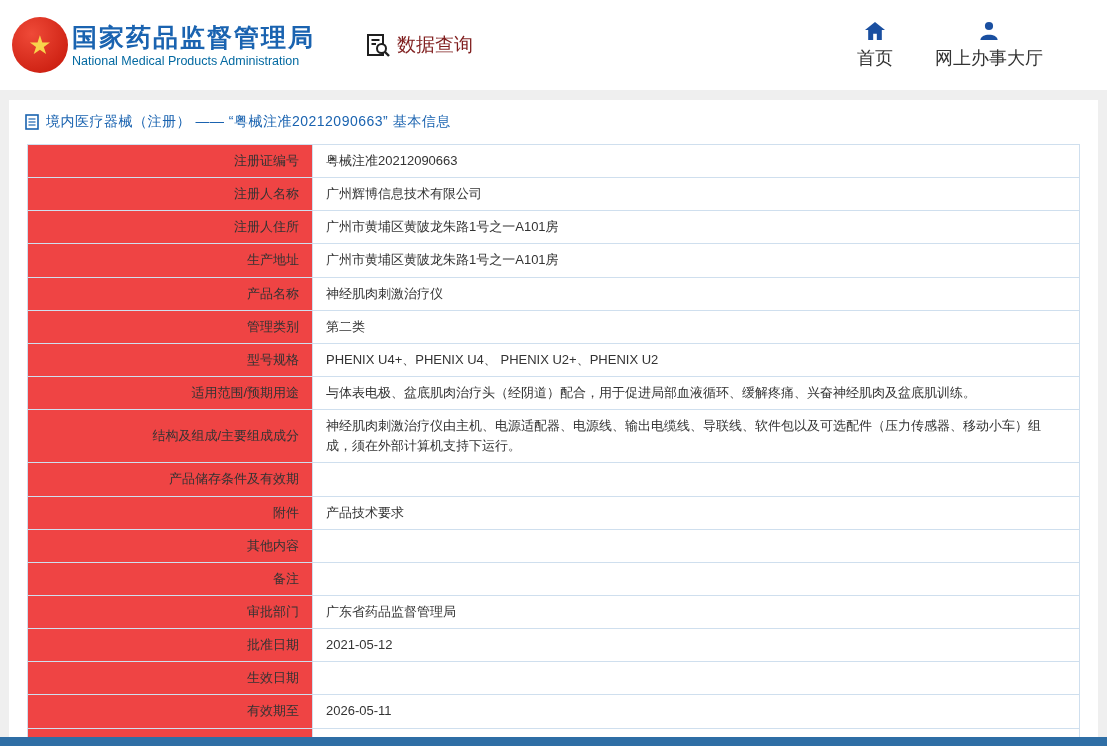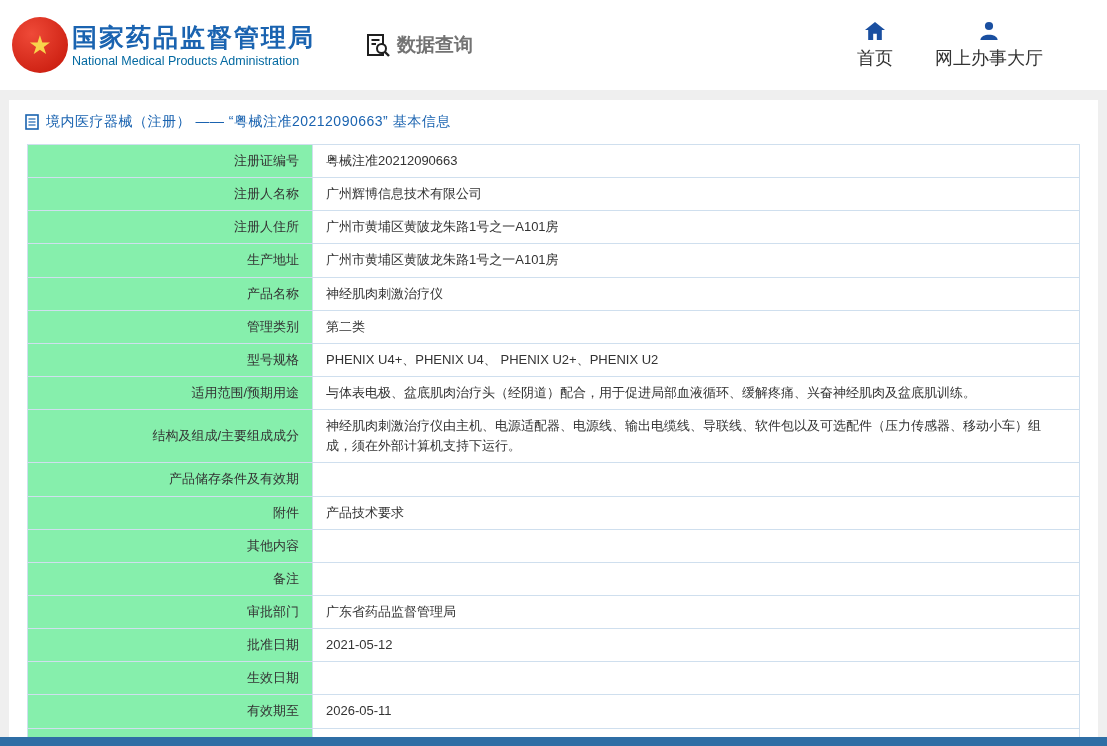--- a/index.html
+++ b/index.html
@@ -31,21 +31,21 @@
   .brand-text { margin-left: 4px; }
   .brand-cn {
     color: #1a63b0; font-size: 25px; font-weight: bold;
     letter-spacing: 2px; line-height: 1.2;
   }
   .brand-en { color: #0369a1; font-size: 12.5px; margin-top: 2px; }
 
   .data-query {
     display: flex; align-items: flex-start; gap: 6px;
     margin-left: 50px;
-    font-size: 19px; color: #737373; font-weight: bold;
+    font-size: 19px; color: #7f1d1d; font-weight: normal;
     cursor: pointer;
   }
 
   .header-nav { margin-left: auto; display: flex; gap: 42px; }
   .nav-item {
     display: flex; flex-direction: column; align-items: center; gap: 5px;
     font-size: 18px; color: #333; cursor: pointer; white-space: nowrap;
   }
 
   
@@ -75,21 +75,21 @@
     color: #333;
     padding: 6px 13px;
     height: 30px;
     line-height: 1.55;
     vertical-align: middle;
     word-break: break-all;
   }
   table.info th {
     width: 285px;
     text-align: right;
-    background: #86efac;
+    background: #ef4444;
   }
   table.info td { text-align: left; background: #ffffff; }
 
   .footer-bar {
     position: absolute;
     left: 0; right: 0; bottom: 0;
     height: 9px;
     background: #2f6ea5;
   }
 </style>

